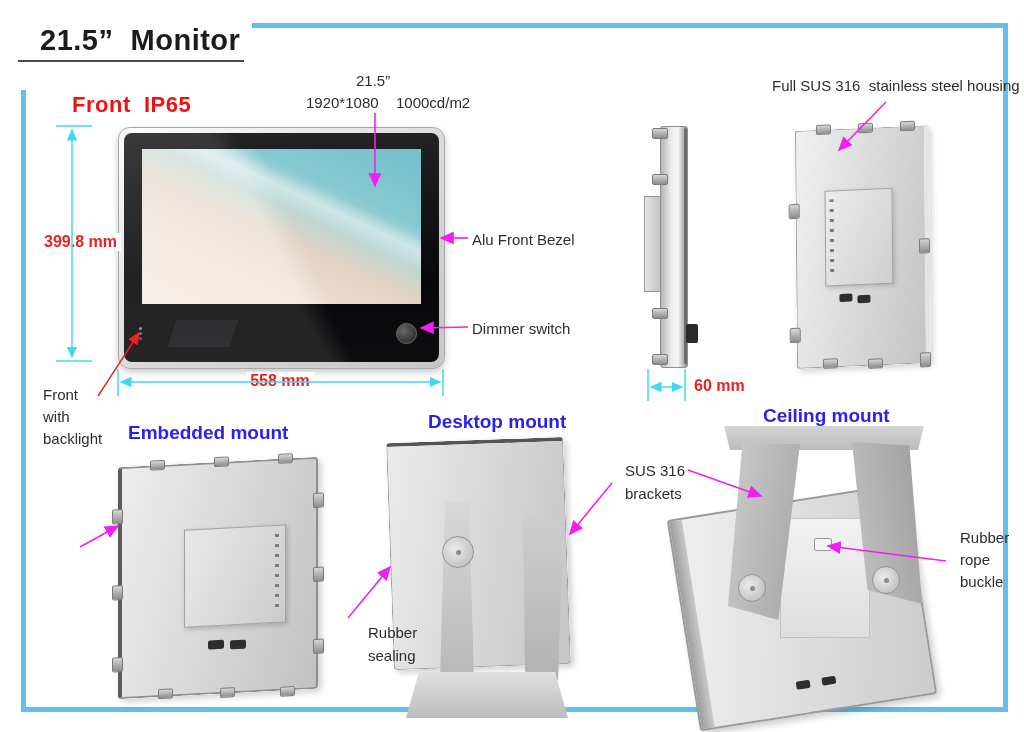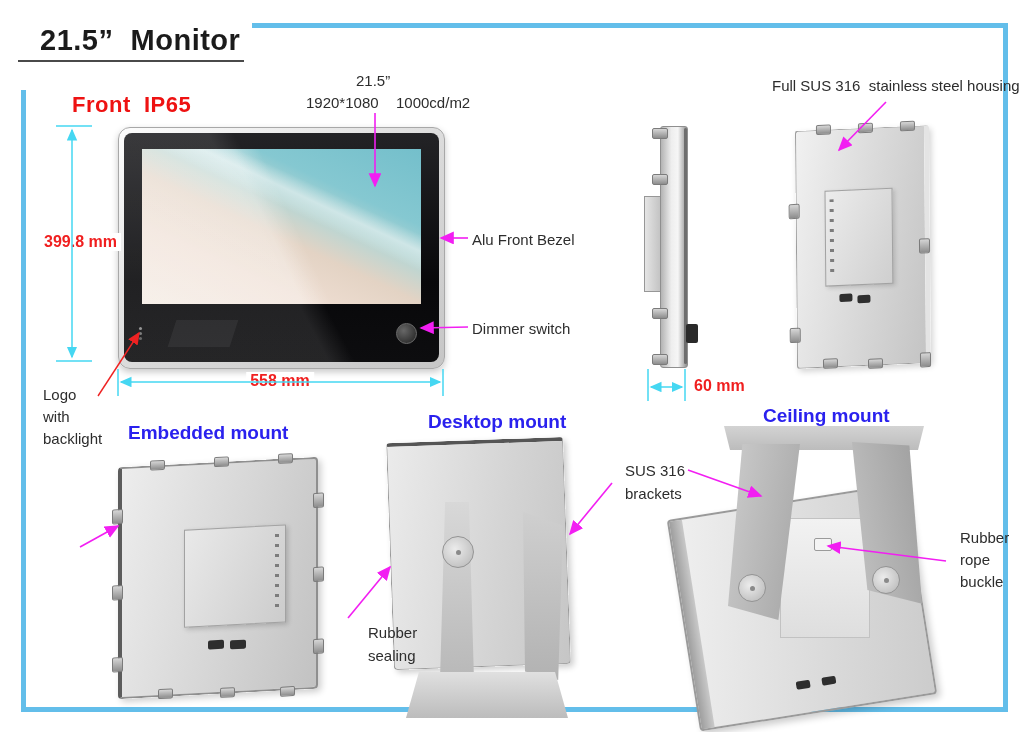--- a/index.html
+++ b/index.html
@@ -140,21 +140,21 @@
   </div>
 
   <div class="abs lbl" style="left:472px;top:229px;">Alu Front Bezel</div>
   <div class="abs lbl" style="left:472px;top:318px;">Dimmer switch</div>
 
   <div class="abs lbl-red dim-label" style="left:40px;top:233px;">399.8 mm</div>
   <div class="abs lbl-red dim-label" style="left:280px;top:381px;transform:translate(-50%,-50%);">558 mm</div>
   <div class="abs lbl-red" style="left:694px;top:377px;">60 mm</div>
 
   <div class="abs lbl" style="left:43px;top:384px;">
-    <div>Logo</div>
+    <div>Front</div>
     <div>with</div>
     <div>backlight</div>
   </div>
 
   <div class="abs side-view">
     <div class="abs side-box"></div>
     <div class="abs side-slab"></div>
     <div class="abs side-edge"></div>
     <div class="clip" style="left:8px;top:4px;width:14px;height:9px;"></div>
     <div class="clip" style="left:8px;top:50px;width:14px;height:9px;"></div>

